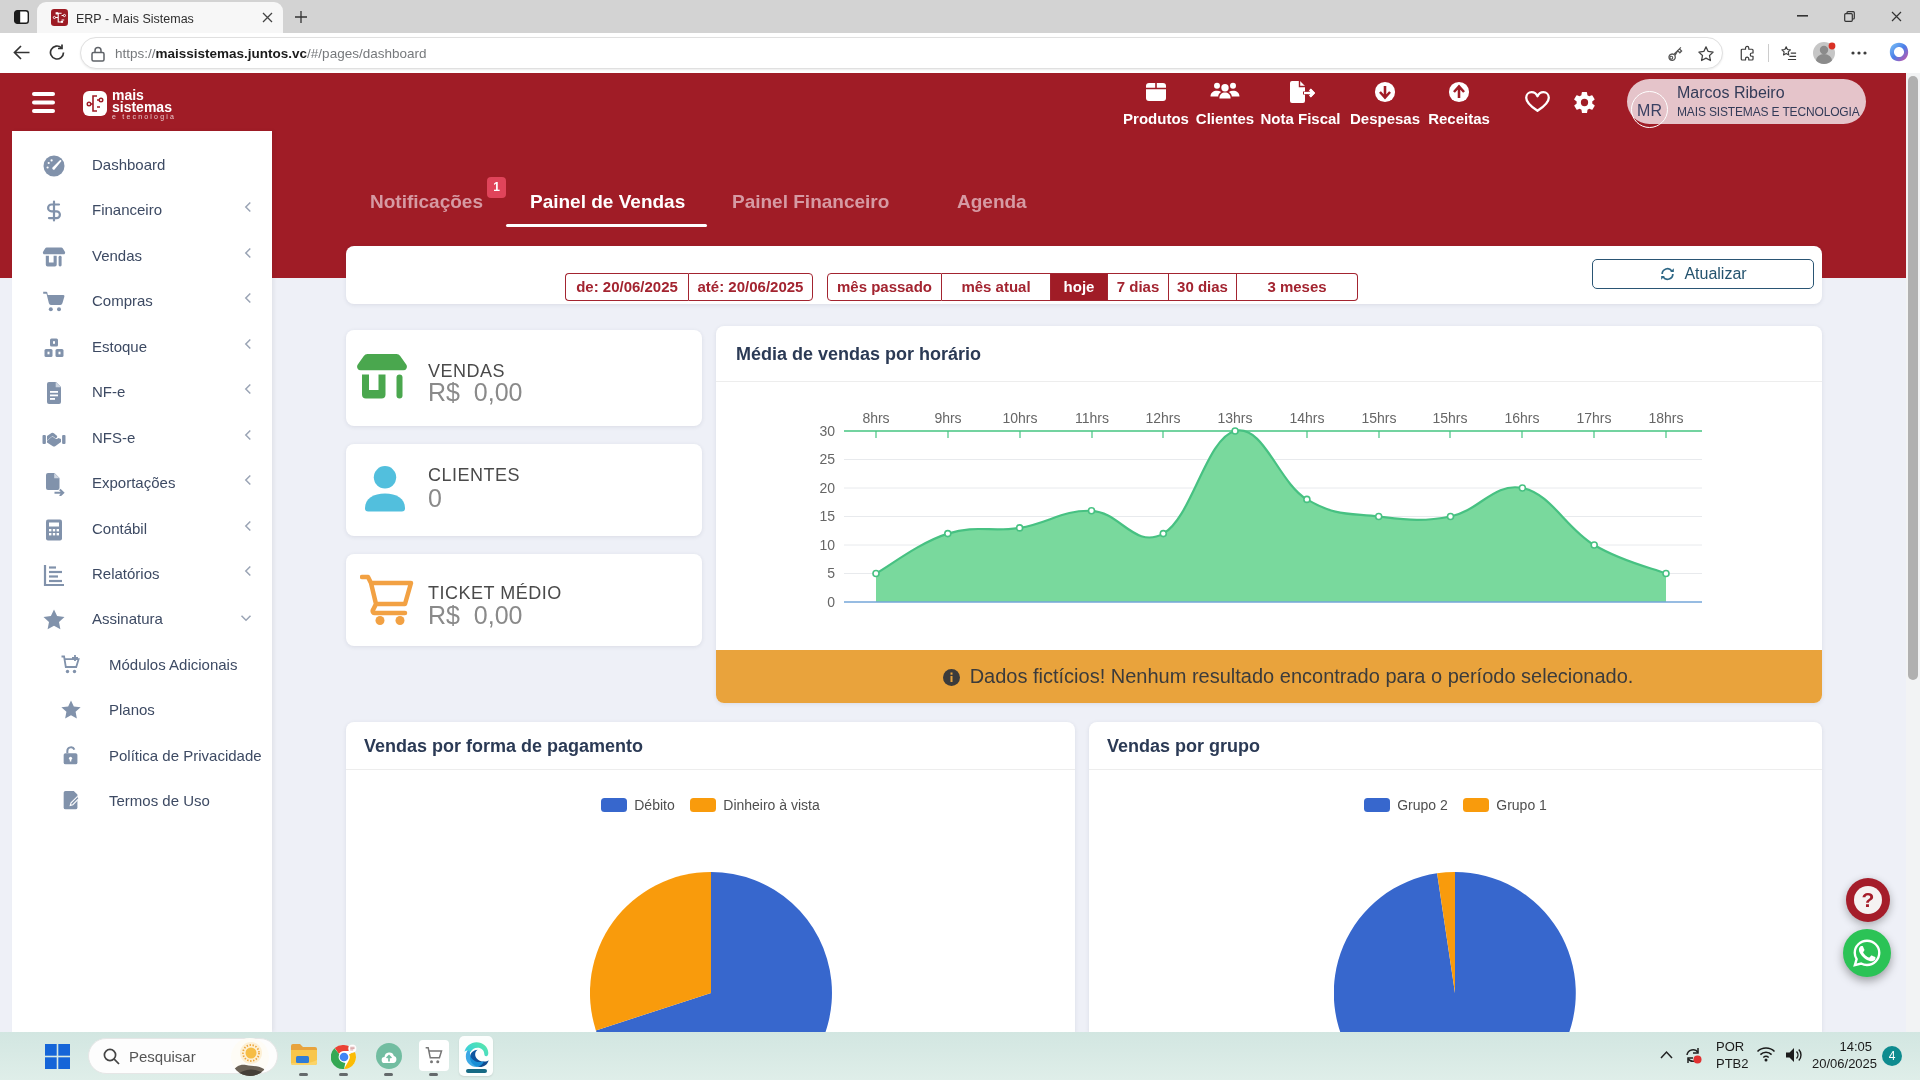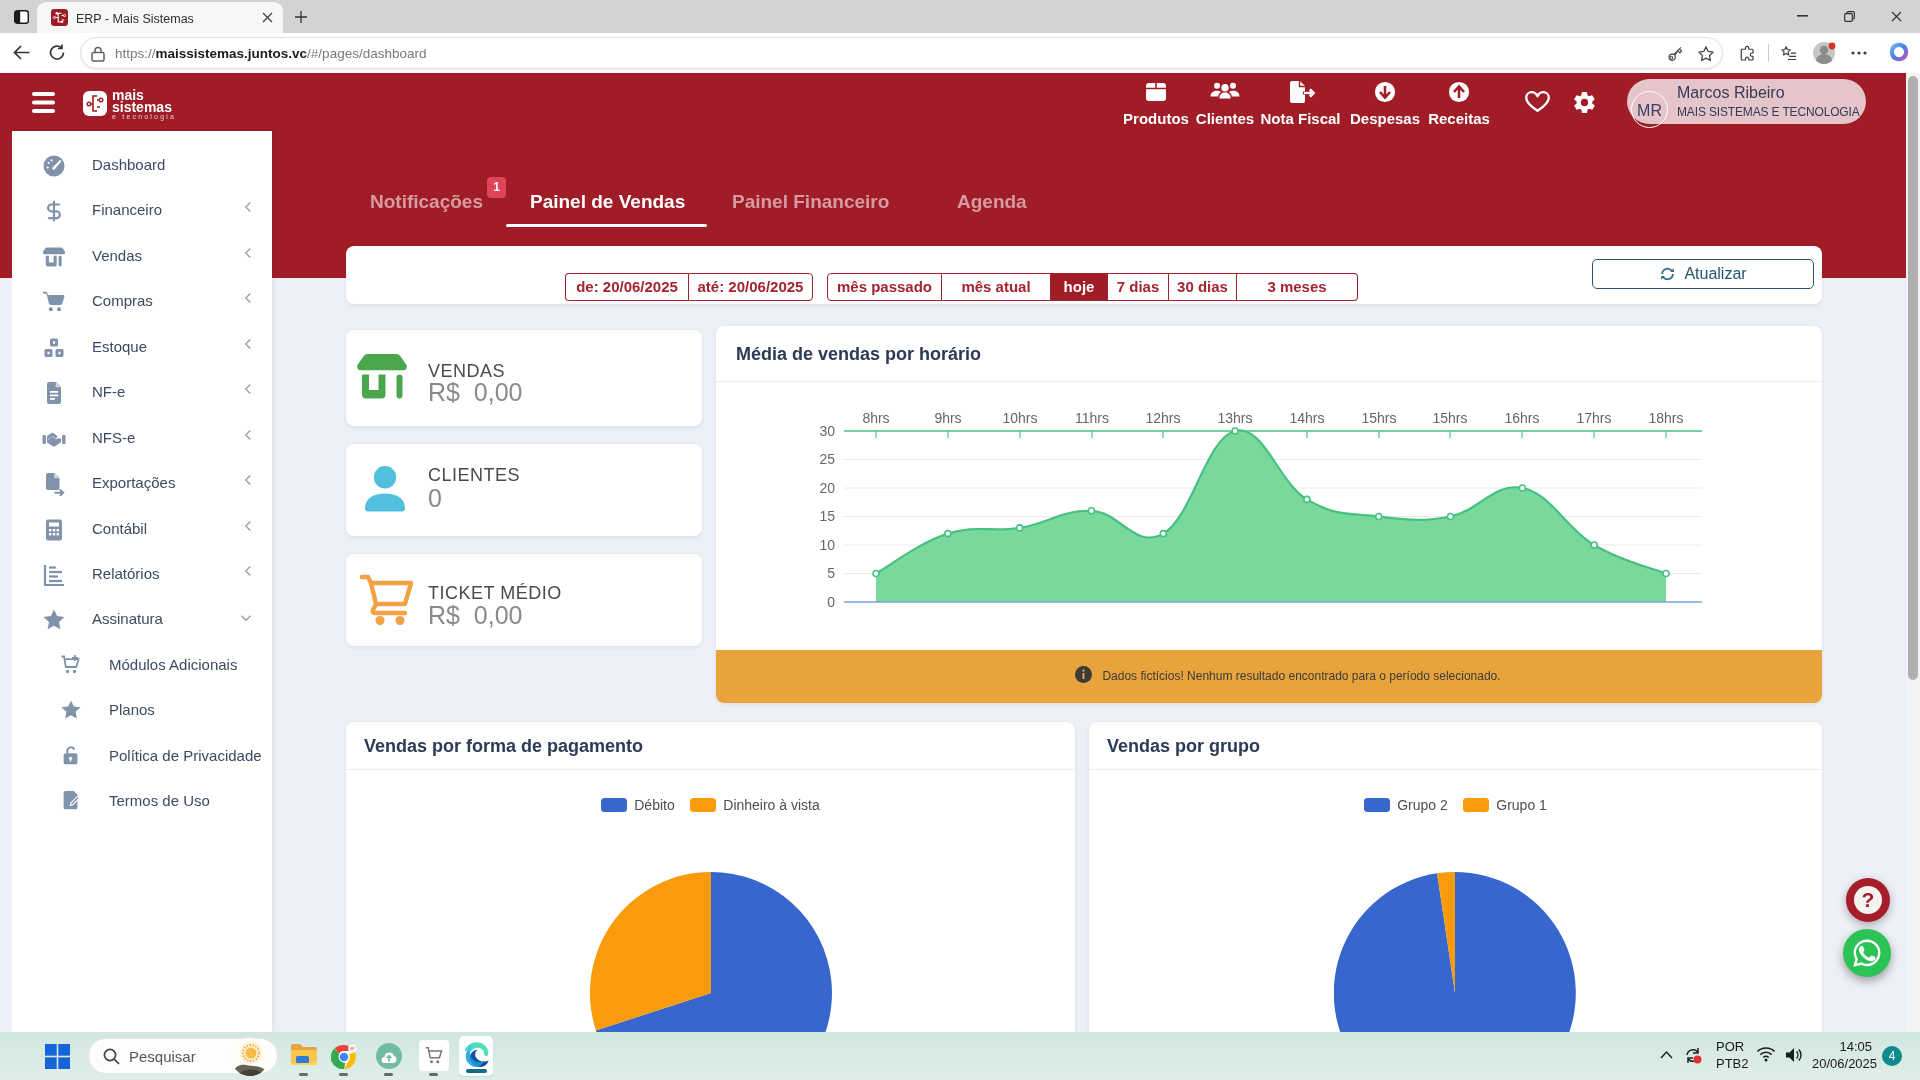--- a/index.html
+++ b/index.html
@@ -46,21 +46,21 @@
 .dbox { position:absolute; top:15px; height:28px; border:1px solid #a32430; color:#a32430; font-size:15px; font-weight:bold; text-align:center; line-height:26px;margin-top:12px; }
 #atualizar { position:absolute; left:1246px; top:13px; width:222px; height:30px; border:1px solid #2a5574; border-radius:5px; color:#24536e; font-size:16px; text-align:center; line-height:28px; }
 
 .stat { position:absolute; left:346px; width:356px; }
 .stat .slbl { position:absolute; left:82px; font-size:18px; color:#4a4a4a; letter-spacing:0.5px; }
 .stat .sval { position:absolute; left:82px; font-size:25px; color:#8a8a8a; line-height:26px; }
 
 #chartcard { left:716px; top:326px; width:1106px; height:377px; }
 #charttitle { position:absolute; left:20px; top:18px; font-size:18px; font-weight:bold; color:#2b3a55; }
 #chartsep { position:absolute; left:0; top:55px; width:1106px; height:1px; background:#ededed; }
-#warnband { position:absolute; left:0; top:324px; width:1106px; height:53px; background:#e9a33c; border-radius:0 0 8px 8px; color:#3b3b3b; font-size:12px; text-align:center; line-height:53px; padding-left:38px; }
+#warnband { position:absolute; left:0; top:324px; width:1106px; height:53px; background:#e9a33c; border-radius:0 0 8px 8px; color:#3b3b3b; font-size:20px; text-align:center; line-height:53px; padding-left:38px; }
 
 .piecard { top:722px; height:310px; border-radius:8px 8px 0 0; }
 .pietitle { position:absolute; left:18px; top:14px; font-size:18px; font-weight:bold; color:#2b3a55; }
 .piesep { position:absolute; left:0; top:47px; width:100%; height:1px; background:#ededed; }
 .legend { position:absolute; top:75px; width:100%; text-align:center; font-size:14px; color:#4f4f4f; }
 .sw { display:inline-block; width:26px; height:14px; border-radius:3.5px; vertical-align:-2px; margin-right:7px; }
 
 
 #helpbtn { position:absolute; left:1846px; top:878px; width:44px; height:44px; border-radius:50%; background:#a51d2a; box-shadow:0 3px 8px rgba(0,0,0,0.3); }
 #helpin { position:absolute; left:8px; top:8px; width:28px; height:28px; border-radius:50%; background:#f5f2f2; color:#a51d2a; font-size:21px; font-weight:bold; text-align:center; line-height:28px; }

